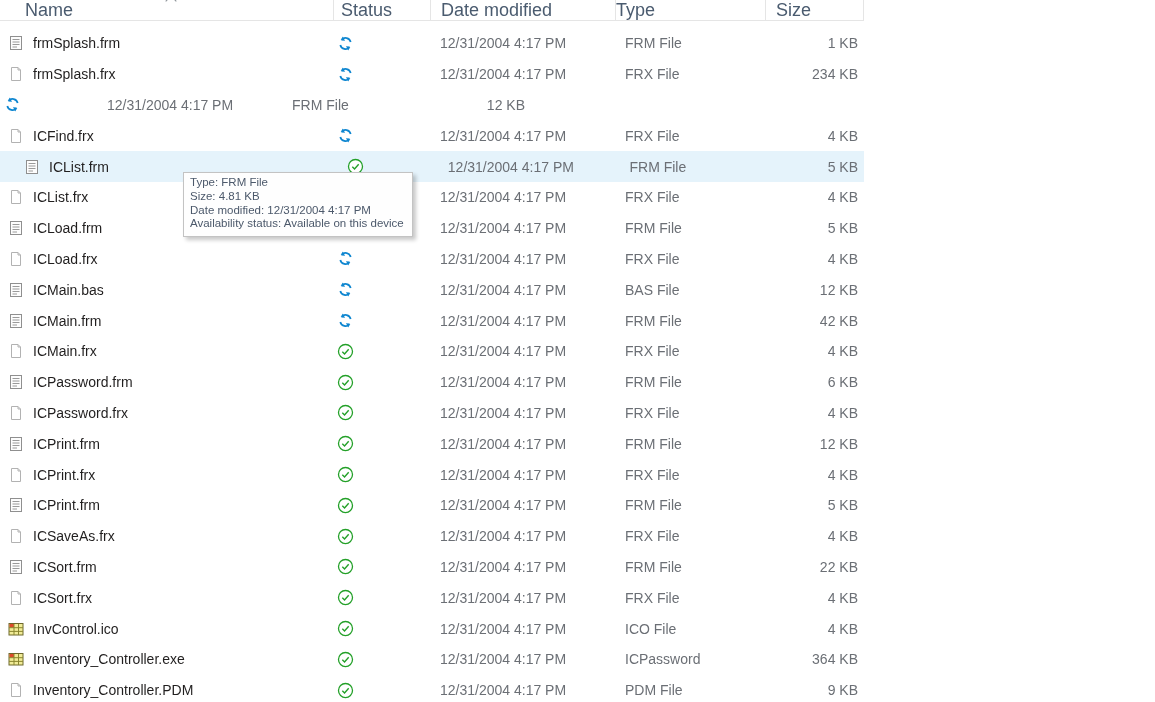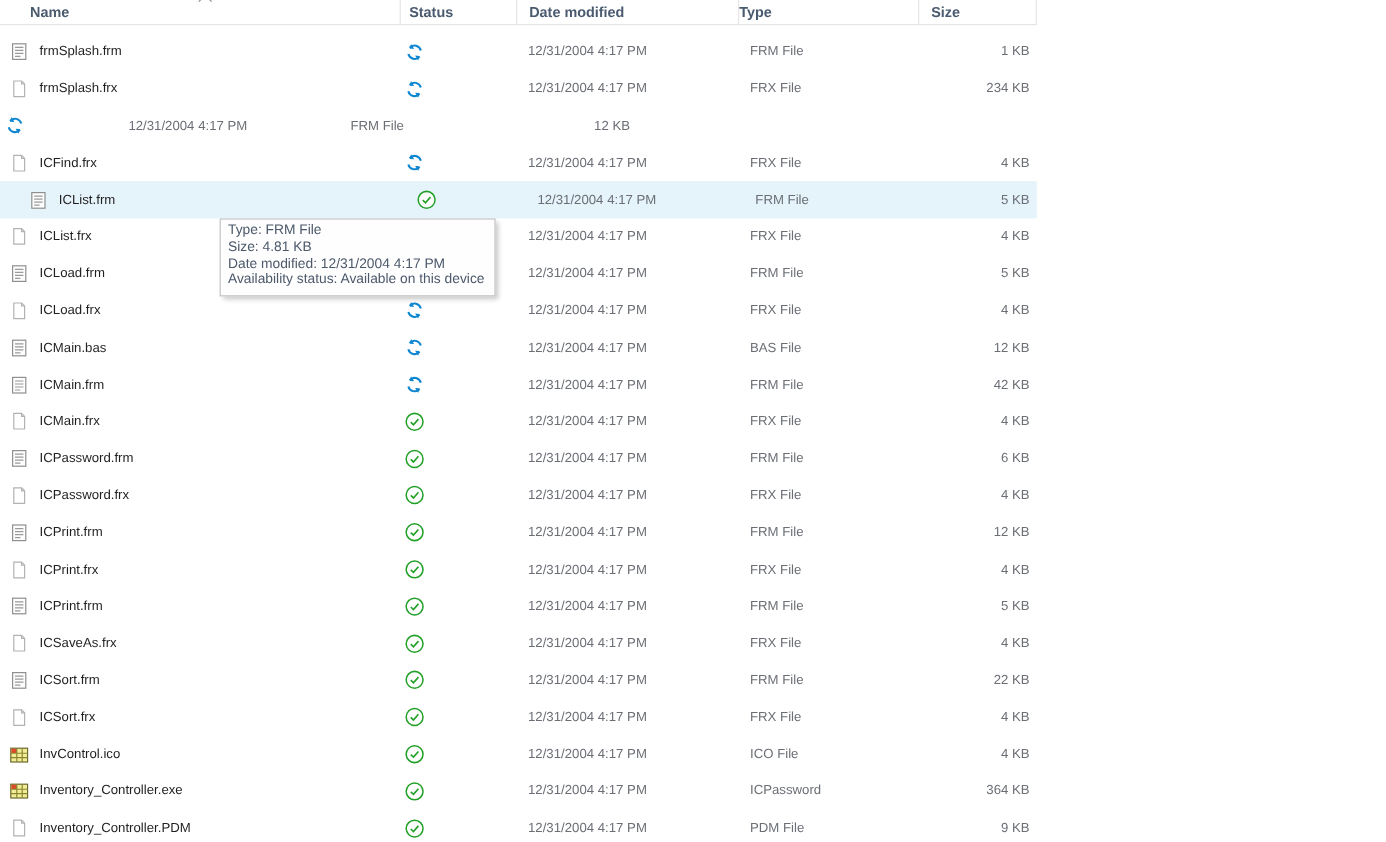--- a/index.html
+++ b/index.html
@@ -4,50 +4,50 @@
 <style>
   * { box-sizing: border-box; margin: 0; padding: 0; }
   html, body { width: 1155px; height: 702px; overflow: hidden; background: #fff;
     font-family: "Liberation Sans", "DejaVu Sans", sans-serif; }
   #explorer { position: relative; width: 1155px; height: 702px; background: #fff; }
 
   
   .header { position: absolute; top: 0; left: 0; width: 864px; height: 21px;
     display: flex; border-bottom: 1px solid var(--grid-line, #e5e5e5); }
   .hcell { height: 100%; display: flex; align-items: center;
-    font-size: 12px; color: var(--header-text, #4a5b6f); cursor: default; font-weight: bold; }
+    font-size: 18px; color: var(--header-text, #4a5b6f); cursor: default; }
   .hcell.sep { border-left: 1px solid var(--grid-line, #e5e5e5); }
   .h-name   { width: 333px; padding-left: 25px; }
   .h-status { width: 97px;  padding-left: 7px; }
   .h-date   { width: 185px; padding-left: 10px; }
   .h-type   { width: 150px; padding-left: 0; }
   .h-size   { width: 99px;  padding-left: 10px; border-right: 1px solid var(--grid-line, #e5e5e5); }
 
   .sort-caret { position: absolute; left: 167px; top: -3px; width: 8px; height: 8px;
     border-left: 1.4px solid #8a9096; border-top: 1.4px solid #8a9096;
     transform: rotate(45deg); }
 
   
   .rows { position: absolute; top: 28px; left: 0; width: 1155px; }
-  .row { display: flex; height: 30.8px; align-items: center; font-size: 11px; }
+  .row { display: flex; height: 30.8px; align-items: center; font-size: 14px; }
   .row.selected { background: var(--selected-row-bg, #e5f3fb); width: 864px; padding-left: 16px; }
   .cell { height: 100%; display: flex; align-items: center; overflow: hidden; }
   .c-name   { width: 333px; }
   .c-status { width: 97px; padding-left: 4px; }
   .c-date   { width: 185px; padding-left: 10px; color: var(--secondary-text, #6b6f75); }
   .c-type   { width: 150px; padding-left: 10px; color: var(--secondary-text, #6b6f75); }
   .c-size   { width: 99px; padding-right: 6px; justify-content: flex-end; color: var(--secondary-text, #6b6f75); }
   .ficon { width: 16px; height: 16px; margin-left: 8px; flex: 0 0 16px; display: flex; align-items: center; }
   .fname { margin-left: 9px; color: var(--primary-text, #211f1f); white-space: nowrap; }
   .sicon { width: 17px; height: 17px; display: flex; align-items: center; }
   .status-sync { color: var(--sync-icon, #0e86d0); }
   .status-available { color: var(--available-icon, #23a028); }
 
   
-  .tooltip { position: absolute; left: 183px; top: 182px; z-index: 10;
+  .tooltip { position: absolute; left: 183px; top: 172px; z-index: 10;
     background: #fefefe; border: 1px solid #c3c3c3;
     box-shadow: 3px 3px 4px rgba(0,0,0,0.22);
     padding: 3px 8px 5px 6px; pointer-events: none; }
   .tooltip div { font-size: 11.5px; line-height: 13.8px; white-space: nowrap;
     color: var(--tooltip-text, #4c596b); }
 </style>
 </head>
 <body>
 
 <div id="explorer">

